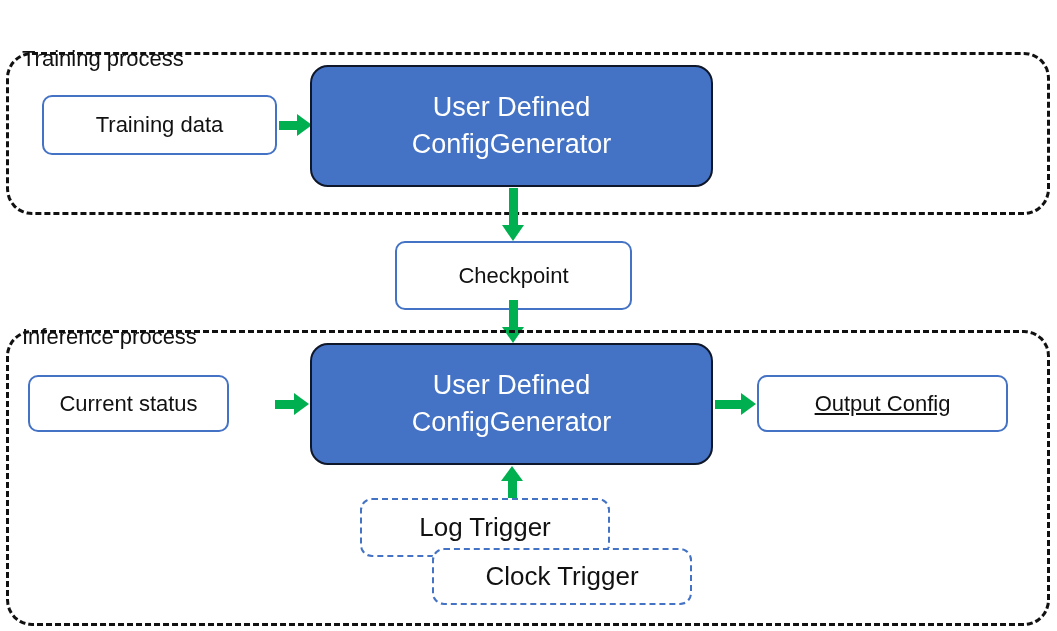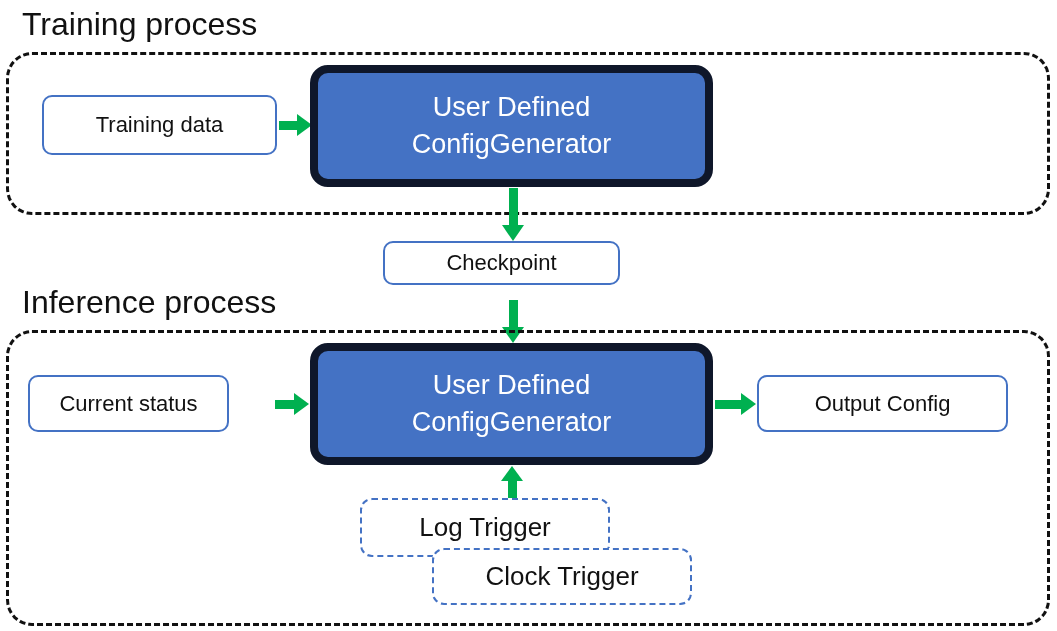--- a/index.html
+++ b/index.html
@@ -10,23 +10,24 @@
   }
   #stage {
     position: relative;
     width: 1057px;
     height: 631px;
     background: #ffffff;
     overflow: hidden;
   }
   .section-label {
     position: absolute;
-    font-size: 32px;
+    font-size: 22px;
     color: #111111;
     white-space: nowrap;
+    margin-top: 40px;
   }
   .dashed-container {
     position: absolute;
     border: 3px dashed #111111;
     border-radius: 26px;
     background: transparent;
   }
   .io-box {
     position: absolute;
     background: #ffffff;
@@ -36,21 +37,21 @@
     align-items: center;
     justify-content: center;
     font-size: 22px;
     color: #111111;
     box-sizing: border-box;
     white-space: nowrap;
   }
   .gen-box {
     position: absolute;
     background: #4472C4;
-    border: 8px solid #0f172a;
+    border: 2px solid #0f172a;
     border-radius: 18px;
     display: flex;
     flex-direction: column;
     align-items: center;
     justify-content: center;
     color: #ffffff;
     font-size: 27px;
     line-height: 37px;
     box-sizing: border-box;
     text-align: center;
@@ -110,21 +111,21 @@
   <div class="gen-box" style="left:310px; top:65px; width:403px; height:122px;">
     <div>User Defined</div>
     <div>ConfigGenerator</div>
   </div>
 
   <div class="arrow" style="left:502px; top:188px; width:22px; height:53px;">
     <div class="part shaft" style="left:7px; top:0; width:9px; height:38px;"></div>
     <div class="part head-down" style="left:0; top:37px;"></div>
   </div>
 
-  <div class="io-box" style="left:383px; top:241px; width:237px; height:44px;">Checkpoint</div>
+  <div class="io-box" style="left:395px; top:241px; width:237px; height:69px;">Checkpoint</div>
 
   <div class="arrow" style="left:502px; top:300px; width:22px; height:43px;">
     <div class="part shaft" style="left:7px; top:0; width:9px; height:28px;"></div>
     <div class="part head-down" style="left:0; top:27px;"></div>
   </div>
 
   <div class="section-label" style="left:22px; top:284px;">Inference process</div>
 
   <div class="dashed-container" style="left:6px; top:330px; width:1038px; height:290px;"></div>
 
@@ -138,21 +139,21 @@
   <div class="gen-box" style="left:310px; top:343px; width:403px; height:122px;">
     <div>User Defined</div>
     <div>ConfigGenerator</div>
   </div>
 
   <div class="arrow" style="left:715px; top:393px; width:41px; height:22px;">
     <div class="part shaft" style="left:0; top:7px; width:27px; height:9px;"></div>
     <div class="part head-right" style="left:26px; top:0;"></div>
   </div>
 
-  <div class="io-box" style="left:757px; top:375px; width:251px; height:57px;">Output Config</div>
+  <div class="io-box" style="left:757px; top:375px; width:251px; height:57px;text-decoration:underline;">Output Config</div>
 
   <div class="arrow" style="left:501px; top:466px; width:22px; height:32px;">
     <div class="part head-up" style="left:0; top:0;"></div>
     <div class="part shaft" style="left:7px; top:14px; width:9px; height:18px;"></div>
   </div>
 
   <div class="trigger-box" style="left:360px; top:498px; width:250px; height:59px;">Log Trigger</div>
 
   <div class="trigger-box" style="left:432px; top:548px; width:260px; height:57px; z-index:2;">Clock Trigger</div>
 

